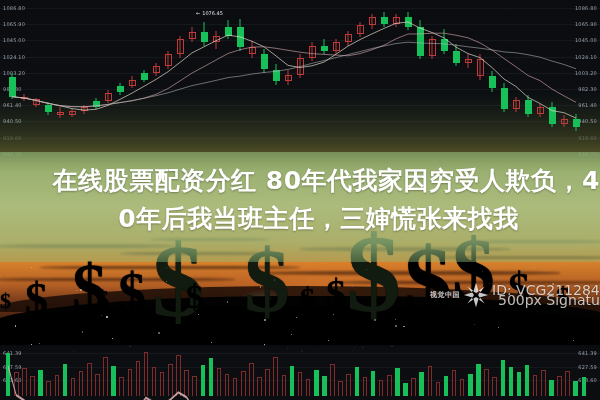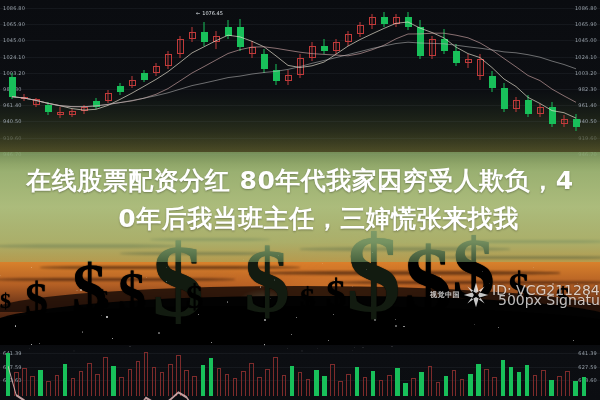--- a/index.html
+++ b/index.html
@@ -148,21 +148,21 @@
     position:absolute; left:0; top:162px; width:600px;
     text-align:center;
     color:#ffffff;
     font-size:25px;
     font-weight:bold;
     line-height:38px;
     letter-spacing:.5px;
     font-family:"DejaVu Sans","Liberation Sans",sans-serif;
     text-shadow:0 1px 2px rgba(0,0,0,.30);
   }
-  .headline .l1 { display:block; }
+  .headline .l1 { display:block;text-align:right; }
   .headline .l2 { display:block;margin-left:37px; }
 
   
   .watermark {
     position:absolute; left:430px; top:282px;
     display:flex; align-items:center; gap:3px;
     opacity:.78;
   }
   .wm-cn {
     font-size:7px; color:#f2f2f2; font-weight:bold;

